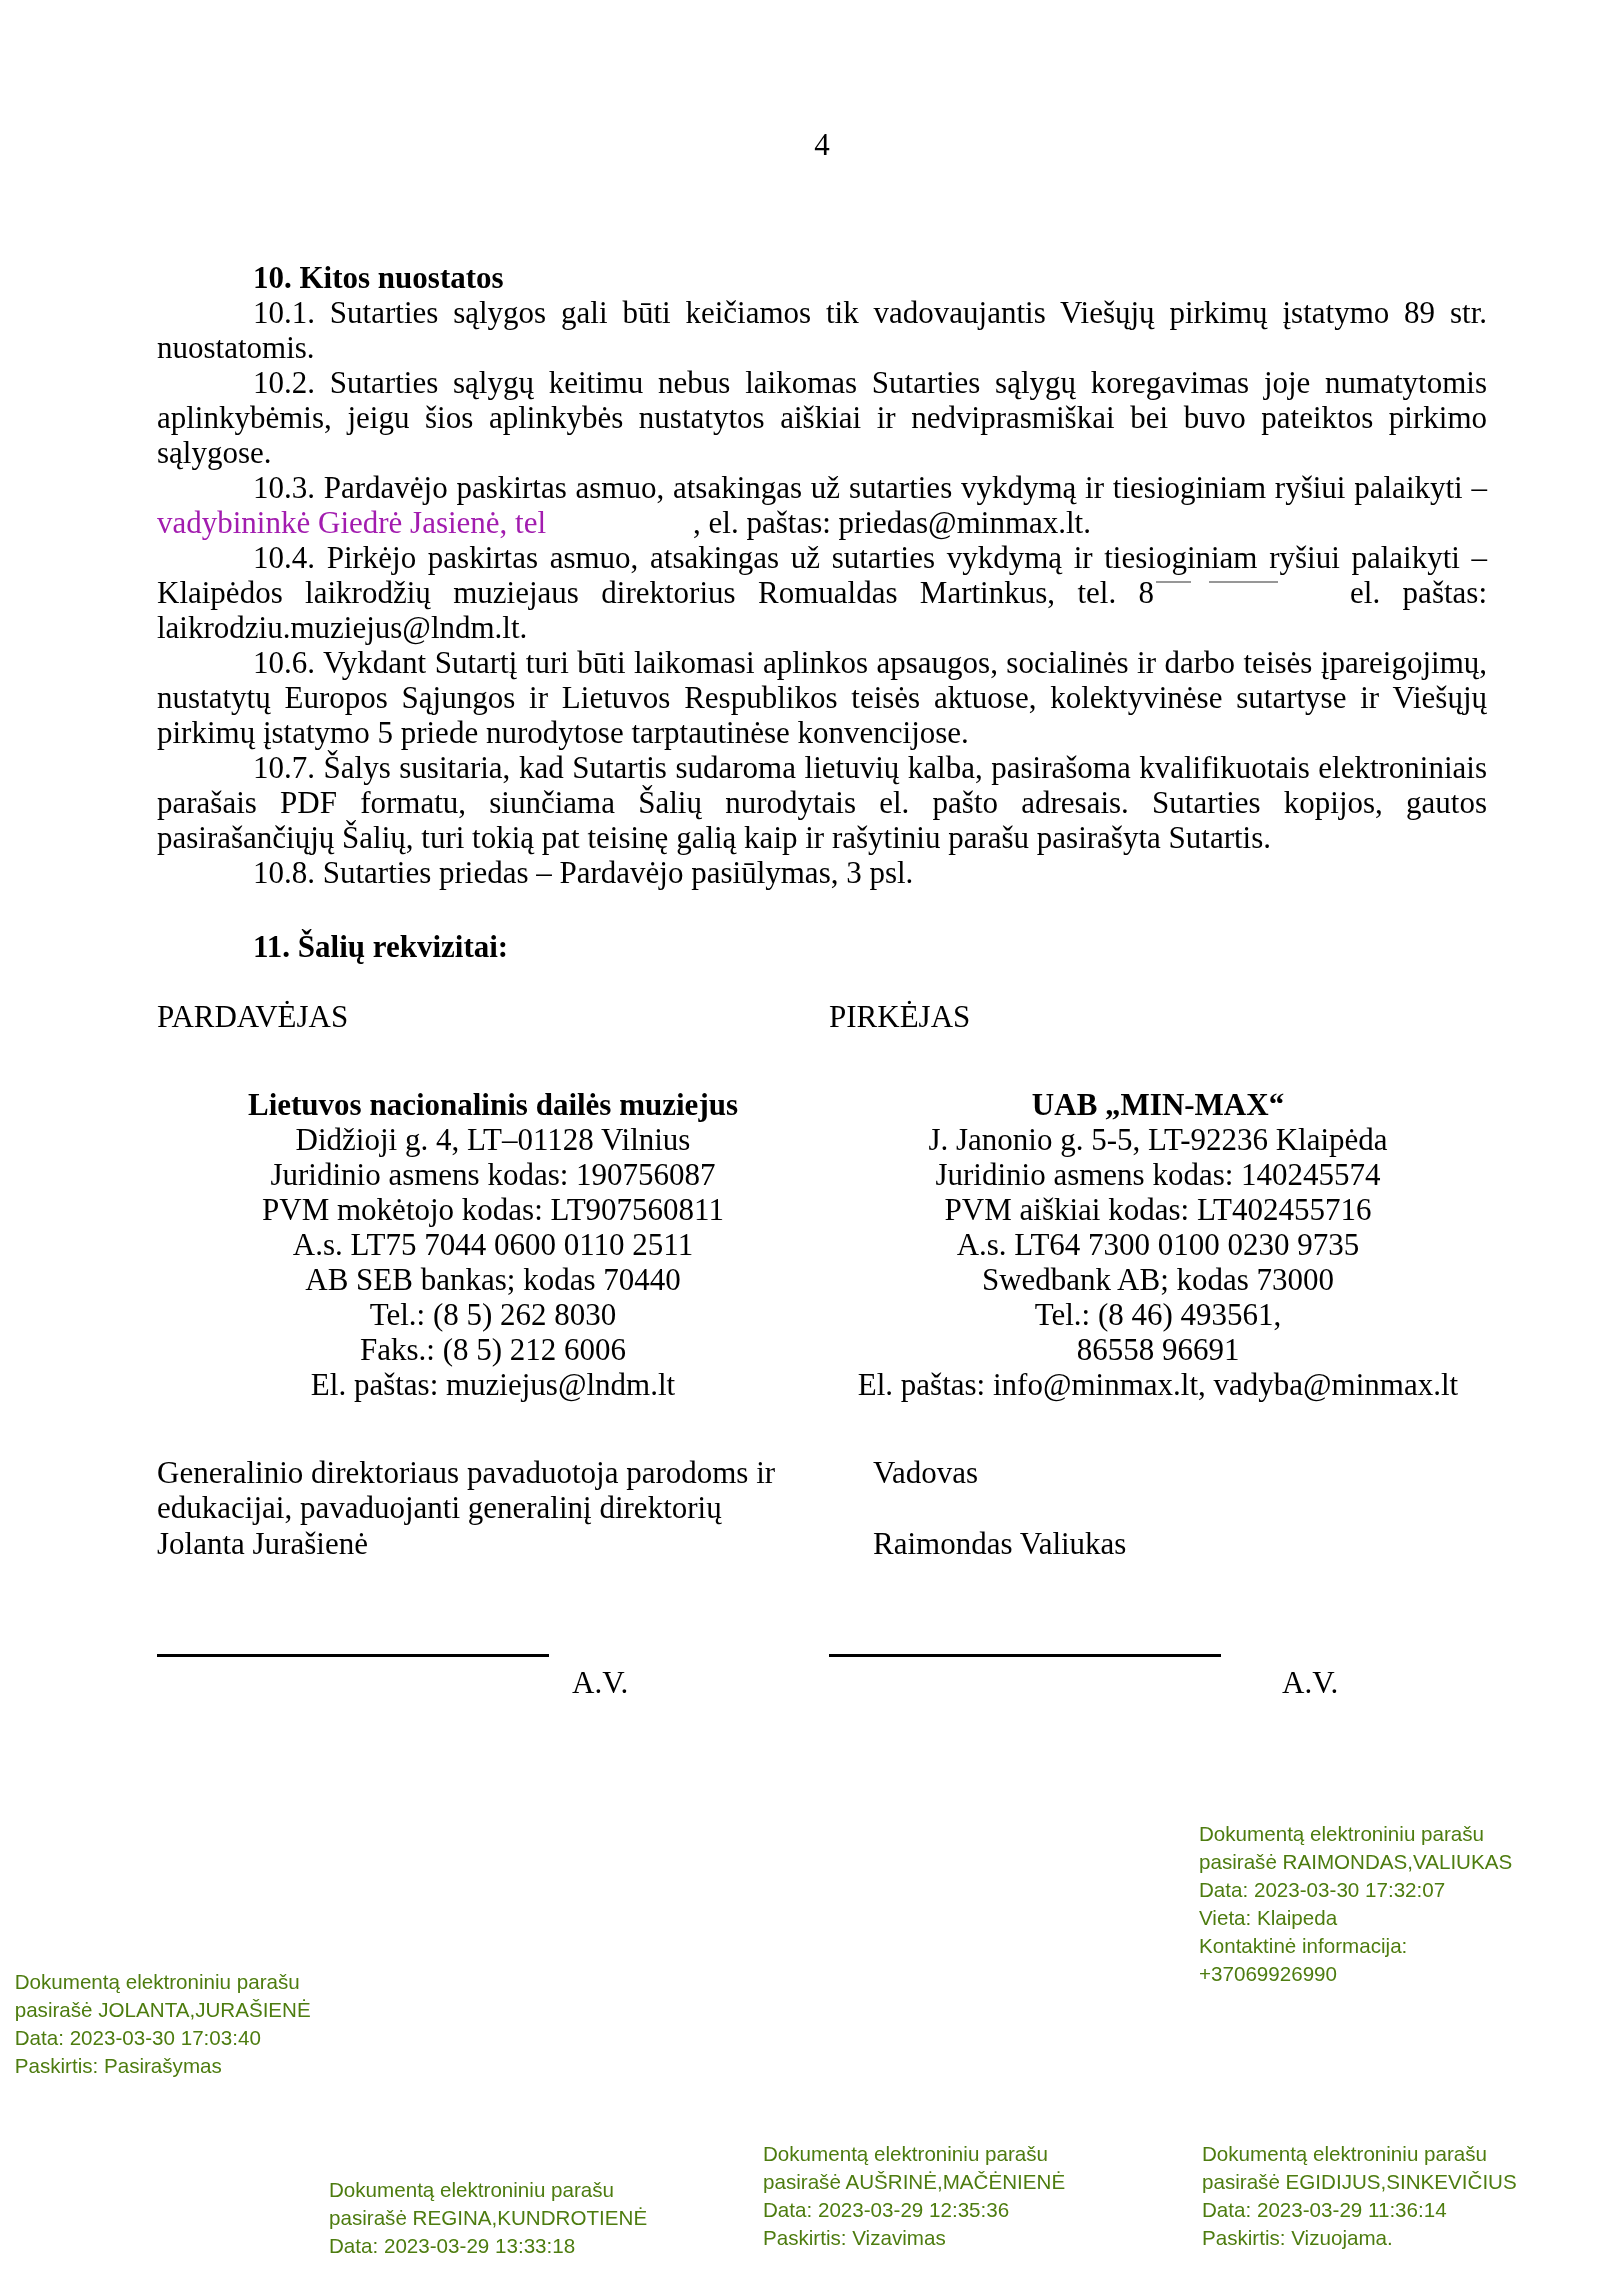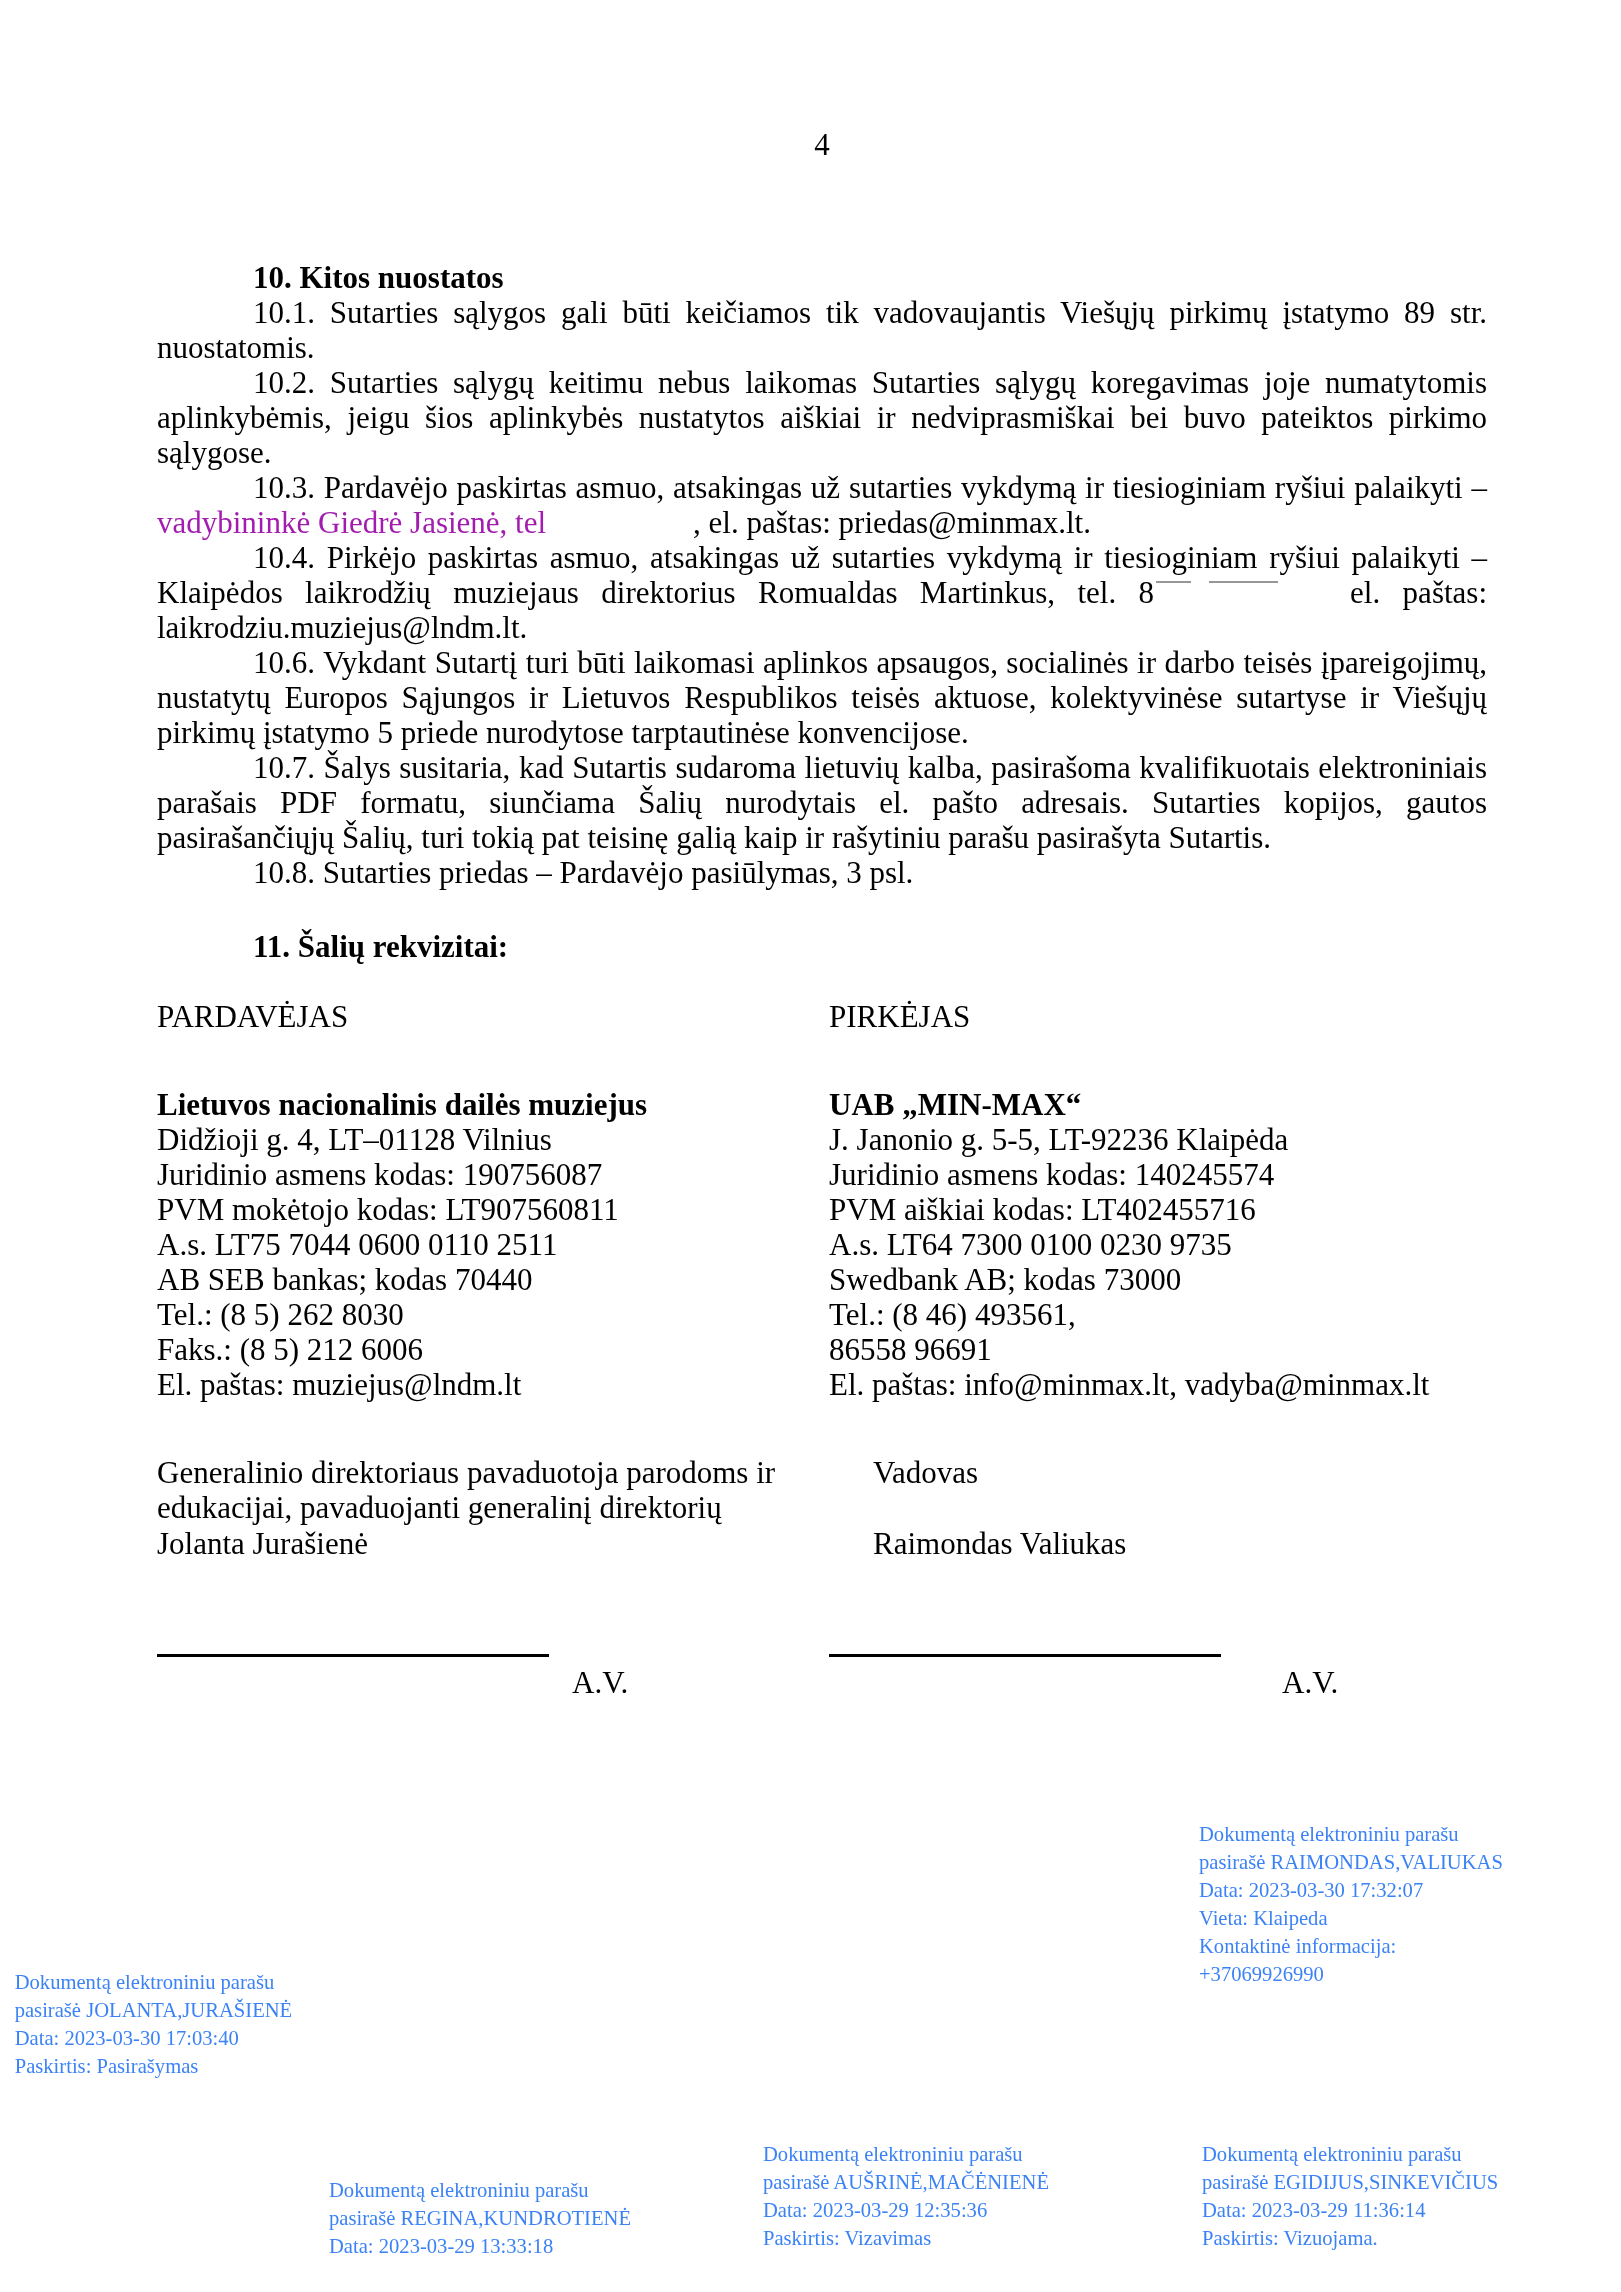--- a/index.html
+++ b/index.html
@@ -13,38 +13,38 @@
   }
   .content{position:absolute;left:157px;top:127px;width:1330px;}
   .pagenum{text-align:center;}
   .h10{font-weight:bold;margin:98px 0 0 96px;}
   p{margin:0;text-indent:96px;text-align:justify;}
   .h11{font-weight:bold;margin:39px 0 0 96px;}
   .cols{display:grid;grid-template-columns:672px 1fr;}
   .labels-row{margin-top:35px;}
   .names-row{margin-top:53px;}
   .bold{font-weight:bold;}
-  .req-line{white-space:nowrap;}
+  .req-line{white-space:nowrap;text-align:center;}
   .role-row{margin-top:53px;gap:44px;}
   .role-cell{min-height:71px;}
   .name-cell{margin-top:0;}
   .seal-row{margin-top:93px;}
   .sigline{width:392px;border-top:3.9px solid #000;height:0;}
   .av-left{margin:7.8px 0 0 415px;width:69px;}
   .av-right{margin:7.8px 0 0 453px;width:69px;}
   .gray{color:#a21caf;}
   .redact-gap{display:inline-block;width:147px;}
   .redact-zone{display:inline-block;width:196px;position:relative;}
   .tr{position:absolute;border-top:2.9px solid #979797;height:0;}
   .tr1{left:2px;top:-21.6px;width:35px;}
   .tr2{left:55px;top:-21.6px;width:69px;}
   .esig{
     position:absolute;
-    font-family:Liberation Serif, serif;
-    font-size:20.6px;line-height:28px;color:#3b82f6;
+    font-family:Liberation Sans, sans-serif;
+    font-size:20.6px;line-height:28px;color:#4d7c0f;
     white-space:nowrap;
   }
   .esig-raimondas{left:1199px;top:1820px;}
   .esig-jolanta{left:14.7px;top:1968px;}
   .esig-regina{left:329px;top:2176px;}
   .esig-ausrine{left:763px;top:2140px;}
   .esig-egidijus{left:1202px;top:2140px;}
 </style>
 </head>
 <body>

